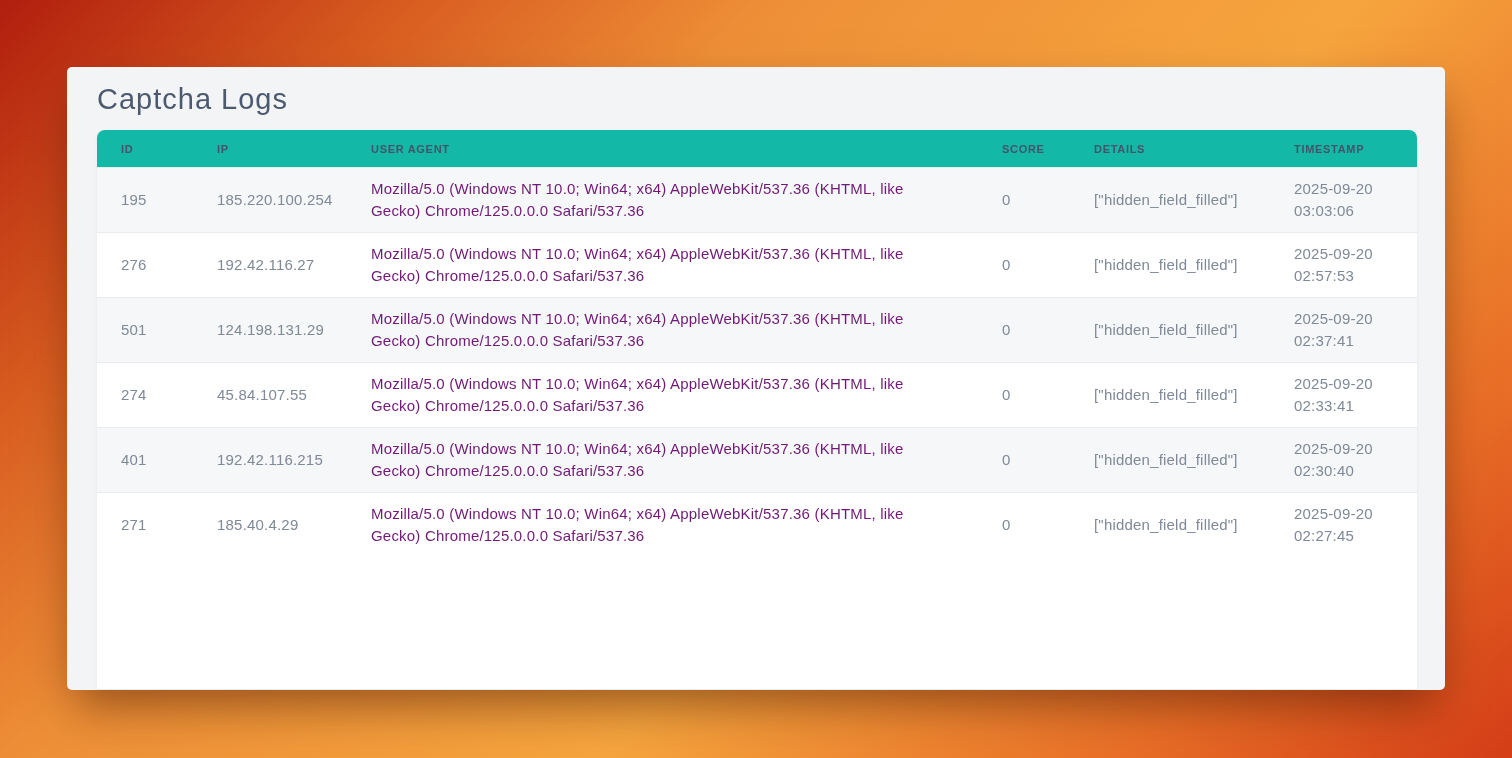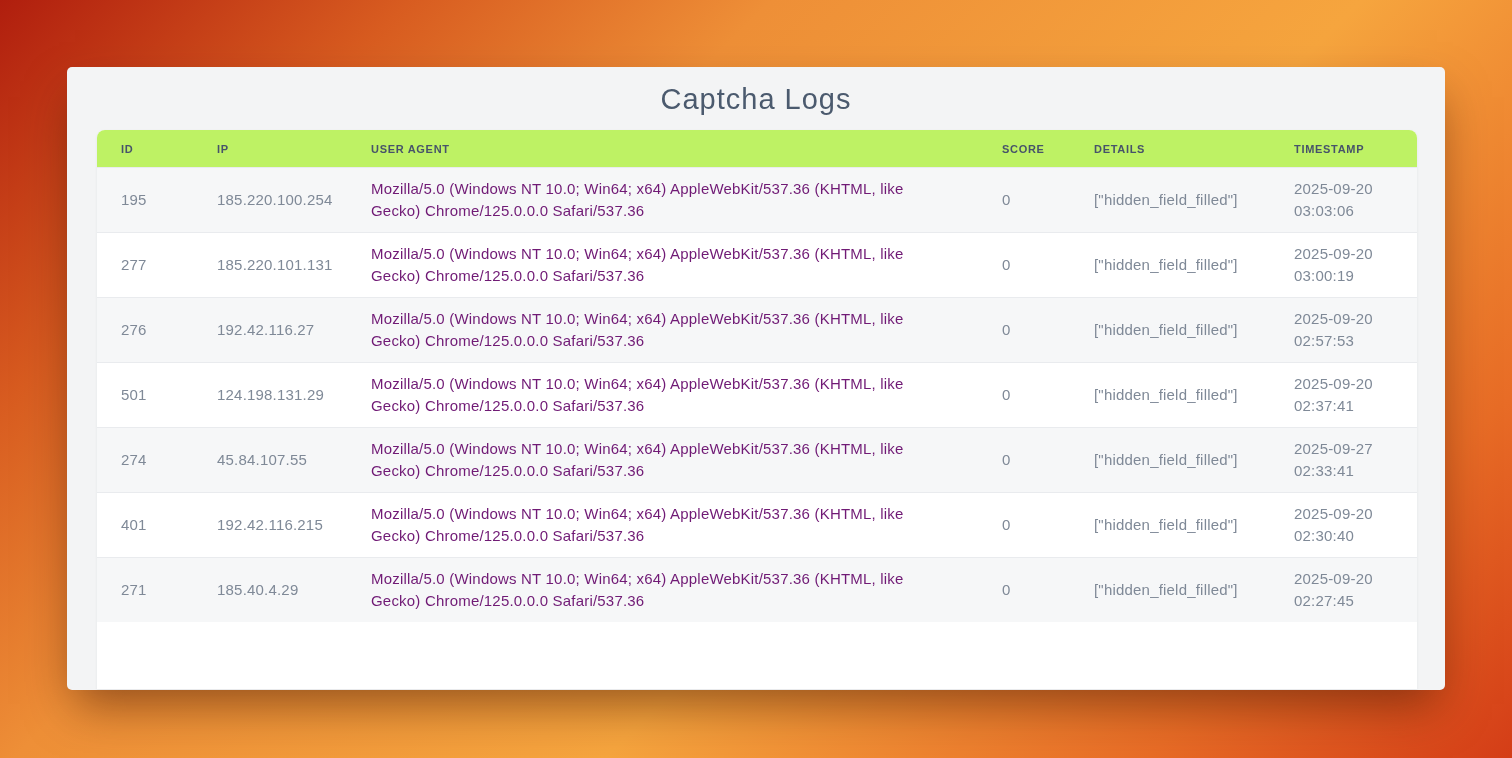--- a/index.html
+++ b/index.html
@@ -17,21 +17,20 @@
     border-radius: 5px;
     box-shadow: 0 22px 45px -8px rgba(70, 22, 4, 0.55);
     overflow: hidden;
   }
   .card-title {
     padding: 16px 30px 14px 30px;
     font-size: 29px;
     font-weight: 500;
     letter-spacing: 1px;
     color: #4b5a6e;
-    text-align: center;
   }
   .table-wrap {
     margin: 0 28px 0 30px;
     height: 559px;
     background: #ffffff;
     border-radius: 8px 8px 0 0;
     overflow: hidden;
     box-shadow: 0 1px 3px rgba(30, 40, 60, 0.07);
   }
   table {
@@ -47,21 +46,21 @@
   col.c-timestamp { width: 147px; }
   thead th {
     height: 37px;
     text-align: left;
     vertical-align: middle;
     font-size: 11px;
     font-weight: 700;
     letter-spacing: 0.7px;
     color: #47536a;
     padding: 2px 10px 0 24px;
-    background: #bef264;
+    background: #14b8a6;
   }
   tbody tr { height: 65px; }
   tbody tr:nth-child(odd)  { background: #f6f7f8; }
   tbody tr:nth-child(even) { background: #ffffff; }
   tbody td {
     border-top: 1px solid #e9ebee;
     vertical-align: middle;
     font-size: 15px;
     line-height: 22px;
     color: #7f8997;
@@ -99,28 +98,20 @@
       <tbody>
           <tr>
     <td class="td-id">195</td>
     <td class="td-ip">185.220.100.254</td>
     <td class="td-ua">Mozilla/5.0 (Windows NT 10.0; Win64; x64) AppleWebKit/537.36 (KHTML, like Gecko) Chrome/125.0.0.0 Safari/537.36</td>
     <td class="td-score">0</td>
     <td class="td-details">["hidden_field_filled"]</td>
     <td class="td-timestamp">2025-09-20 03:03:06</td>
   </tr>
           <tr>
-    <td class="td-id">277</td>
-    <td class="td-ip">185.220.101.131</td>
-    <td class="td-ua">Mozilla/5.0 (Windows NT 10.0; Win64; x64) AppleWebKit/537.36 (KHTML, like Gecko) Chrome/125.0.0.0 Safari/537.36</td>
-    <td class="td-score">0</td>
-    <td class="td-details">["hidden_field_filled"]</td>
-    <td class="td-timestamp">2025-09-20 03:00:19</td>
-  </tr>
-          <tr>
     <td class="td-id">276</td>
     <td class="td-ip">192.42.116.27</td>
     <td class="td-ua">Mozilla/5.0 (Windows NT 10.0; Win64; x64) AppleWebKit/537.36 (KHTML, like Gecko) Chrome/125.0.0.0 Safari/537.36</td>
     <td class="td-score">0</td>
     <td class="td-details">["hidden_field_filled"]</td>
     <td class="td-timestamp">2025-09-20 02:57:53</td>
   </tr>
           <tr>
     <td class="td-id">501</td>
     <td class="td-ip">124.198.131.29</td>
@@ -128,21 +119,21 @@
     <td class="td-score">0</td>
     <td class="td-details">["hidden_field_filled"]</td>
     <td class="td-timestamp">2025-09-20 02:37:41</td>
   </tr>
           <tr>
     <td class="td-id">274</td>
     <td class="td-ip">45.84.107.55</td>
     <td class="td-ua">Mozilla/5.0 (Windows NT 10.0; Win64; x64) AppleWebKit/537.36 (KHTML, like Gecko) Chrome/125.0.0.0 Safari/537.36</td>
     <td class="td-score">0</td>
     <td class="td-details">["hidden_field_filled"]</td>
-    <td class="td-timestamp">2025-09-27 02:33:41</td>
+    <td class="td-timestamp">2025-09-20 02:33:41</td>
   </tr>
           <tr>
     <td class="td-id">401</td>
     <td class="td-ip">192.42.116.215</td>
     <td class="td-ua">Mozilla/5.0 (Windows NT 10.0; Win64; x64) AppleWebKit/537.36 (KHTML, like Gecko) Chrome/125.0.0.0 Safari/537.36</td>
     <td class="td-score">0</td>
     <td class="td-details">["hidden_field_filled"]</td>
     <td class="td-timestamp">2025-09-20 02:30:40</td>
   </tr>
           <tr>

